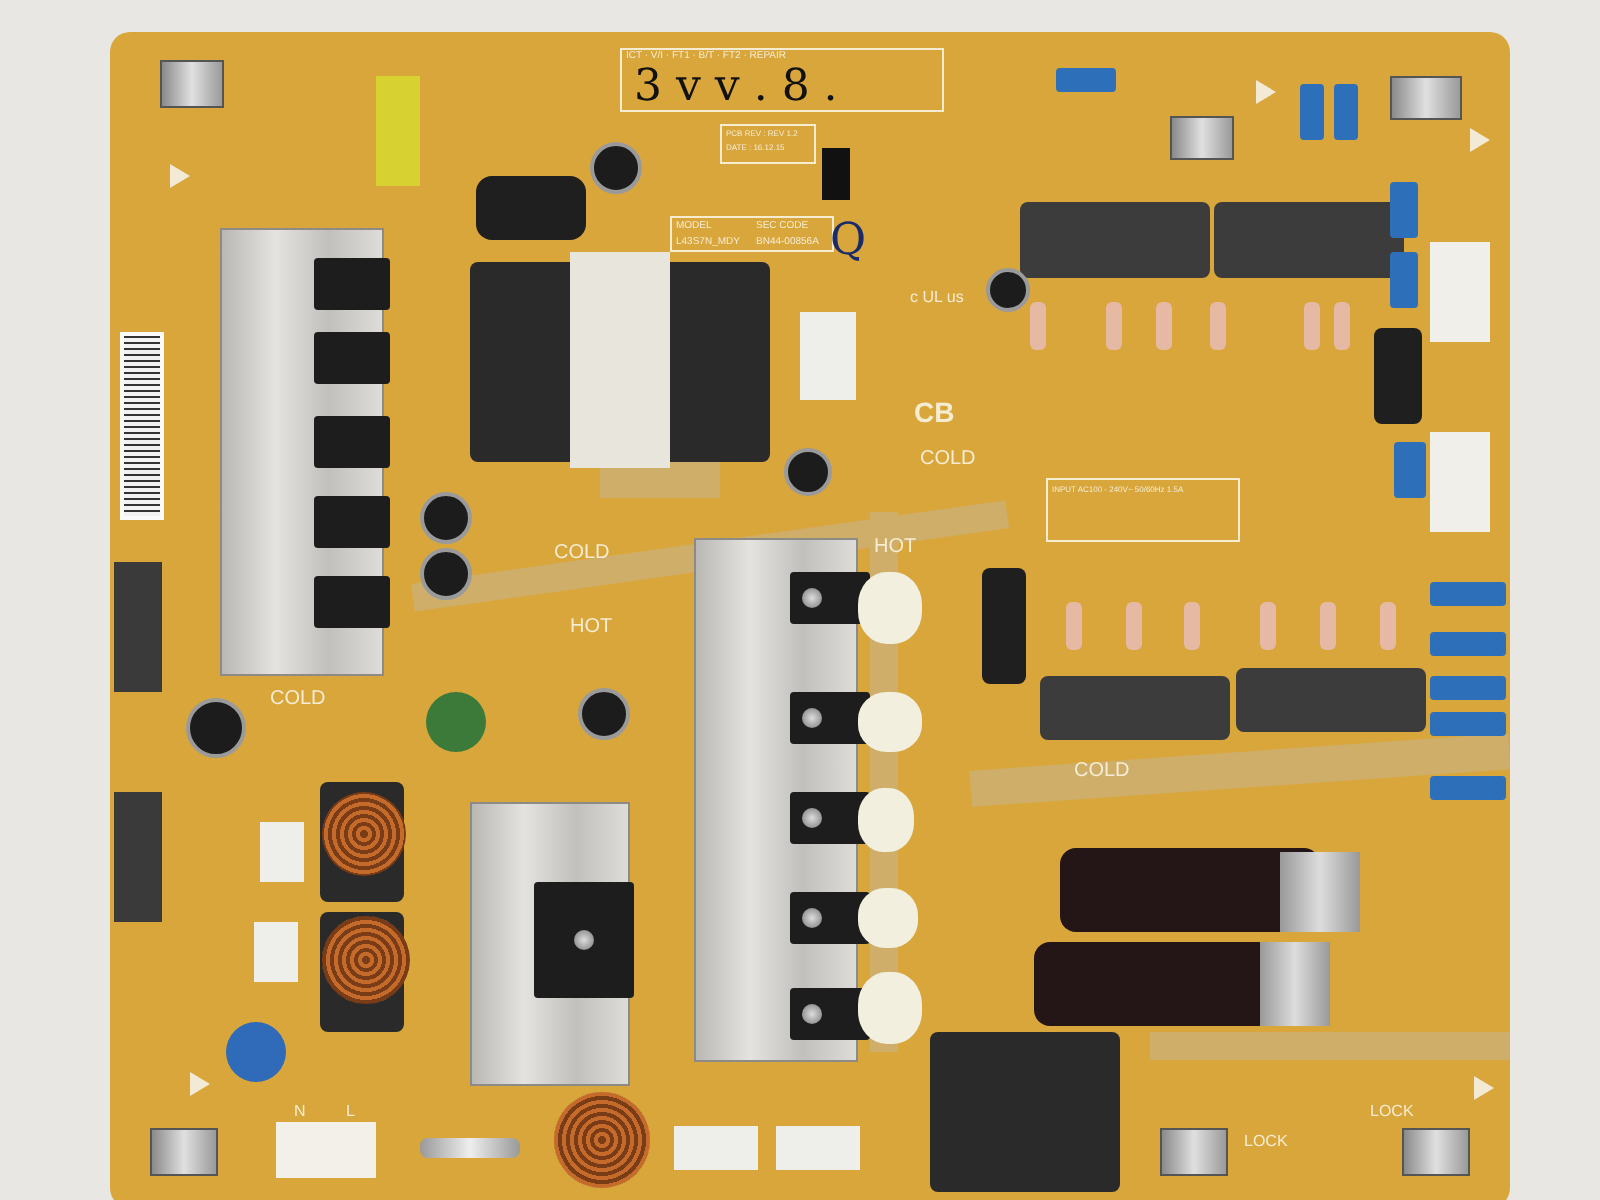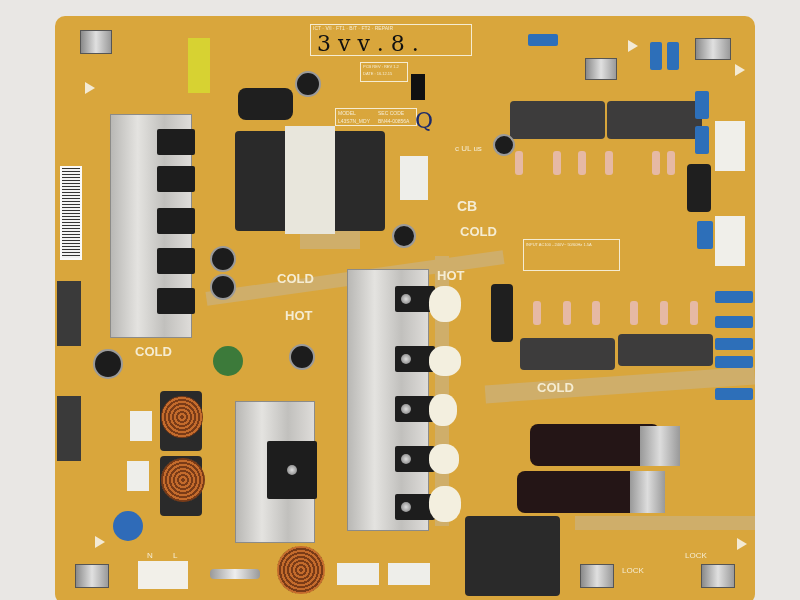--- a/index.html
+++ b/index.html
@@ -1,20 +1,20 @@
 <!DOCTYPE html>
 <html><head>
 <meta charset="utf-8">
 <style>
   html,body{margin:0;padding:0;}
   body{width:800px;height:600px;background:#e9e7e4;position:relative;overflow:hidden;font-family:"Liberation Sans",sans-serif;}
   .board{position:absolute;left:55px;top:16px;width:700px;height:588px;background:#d9a63c;border-radius:10px;overflow:hidden;}
   .abs{position:absolute;}
   .silk{position:absolute;color:#f5ecd2;font-family:"Liberation Sans",sans-serif;}
-  .cold{font-size:13px;font-weight:bold;}
+  .cold{font-size:10px;font-weight:normal;}
   .trace{position:absolute;background:#cfae6a;}
   .heatsink{position:absolute;background:linear-gradient(90deg,#b9b8b5,#e4e3e0,#c1c0bd,#dedcd9);border:1px solid #8c8b88;}
   .mosfet{position:absolute;background:#1d1d1d;border-radius:2px;}
   .screw{position:absolute;width:10px;height:10px;border-radius:50%;background:radial-gradient(circle,#ddd,#777);}
   .glue{position:absolute;background:#f3efdf;border-radius:45%;}
   .cap-blue{position:absolute;background:#2d6fb9;border-radius:2px;color:#123e6f;font-size:7px;text-align:center;}
   .elec{position:absolute;background:#1c1c1c;border-radius:50%;border:2px solid #9a9a9a;}
   .choke{position:absolute;background:#2a2a2a;border-radius:4px;}
   .coil{position:absolute;border-radius:50%;background:repeating-radial-gradient(circle,#7a3b17 0 2px,#c46b2c 2px 4px);}
   .res{position:absolute;background:#e6b9a4;border-radius:3px;}

